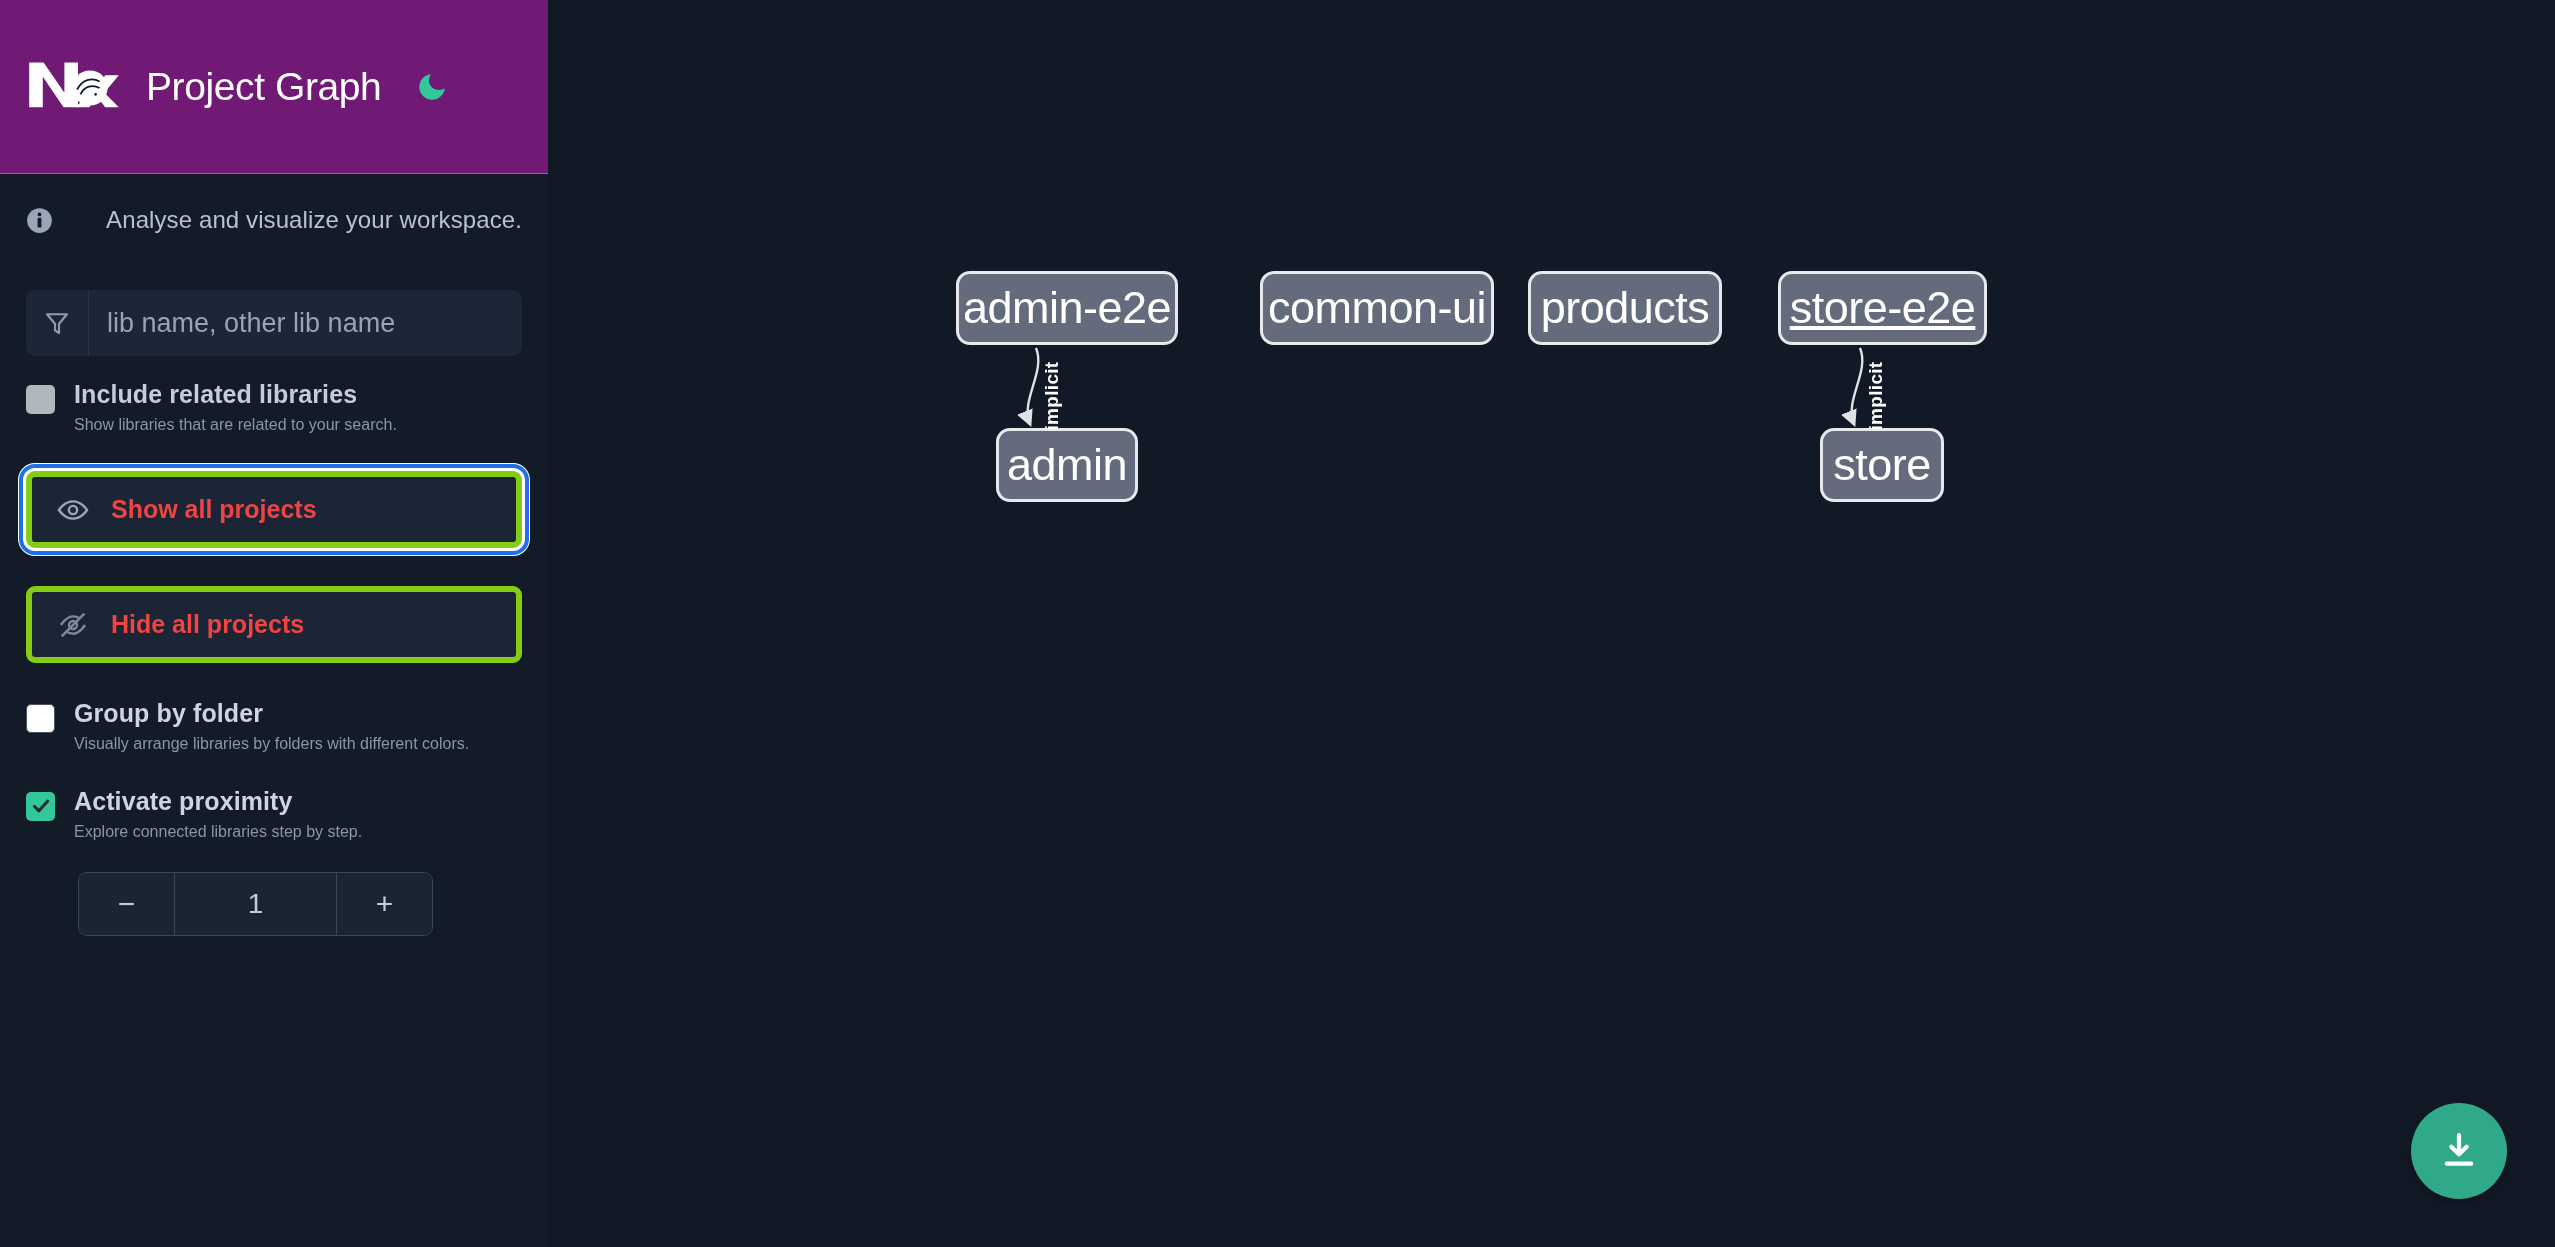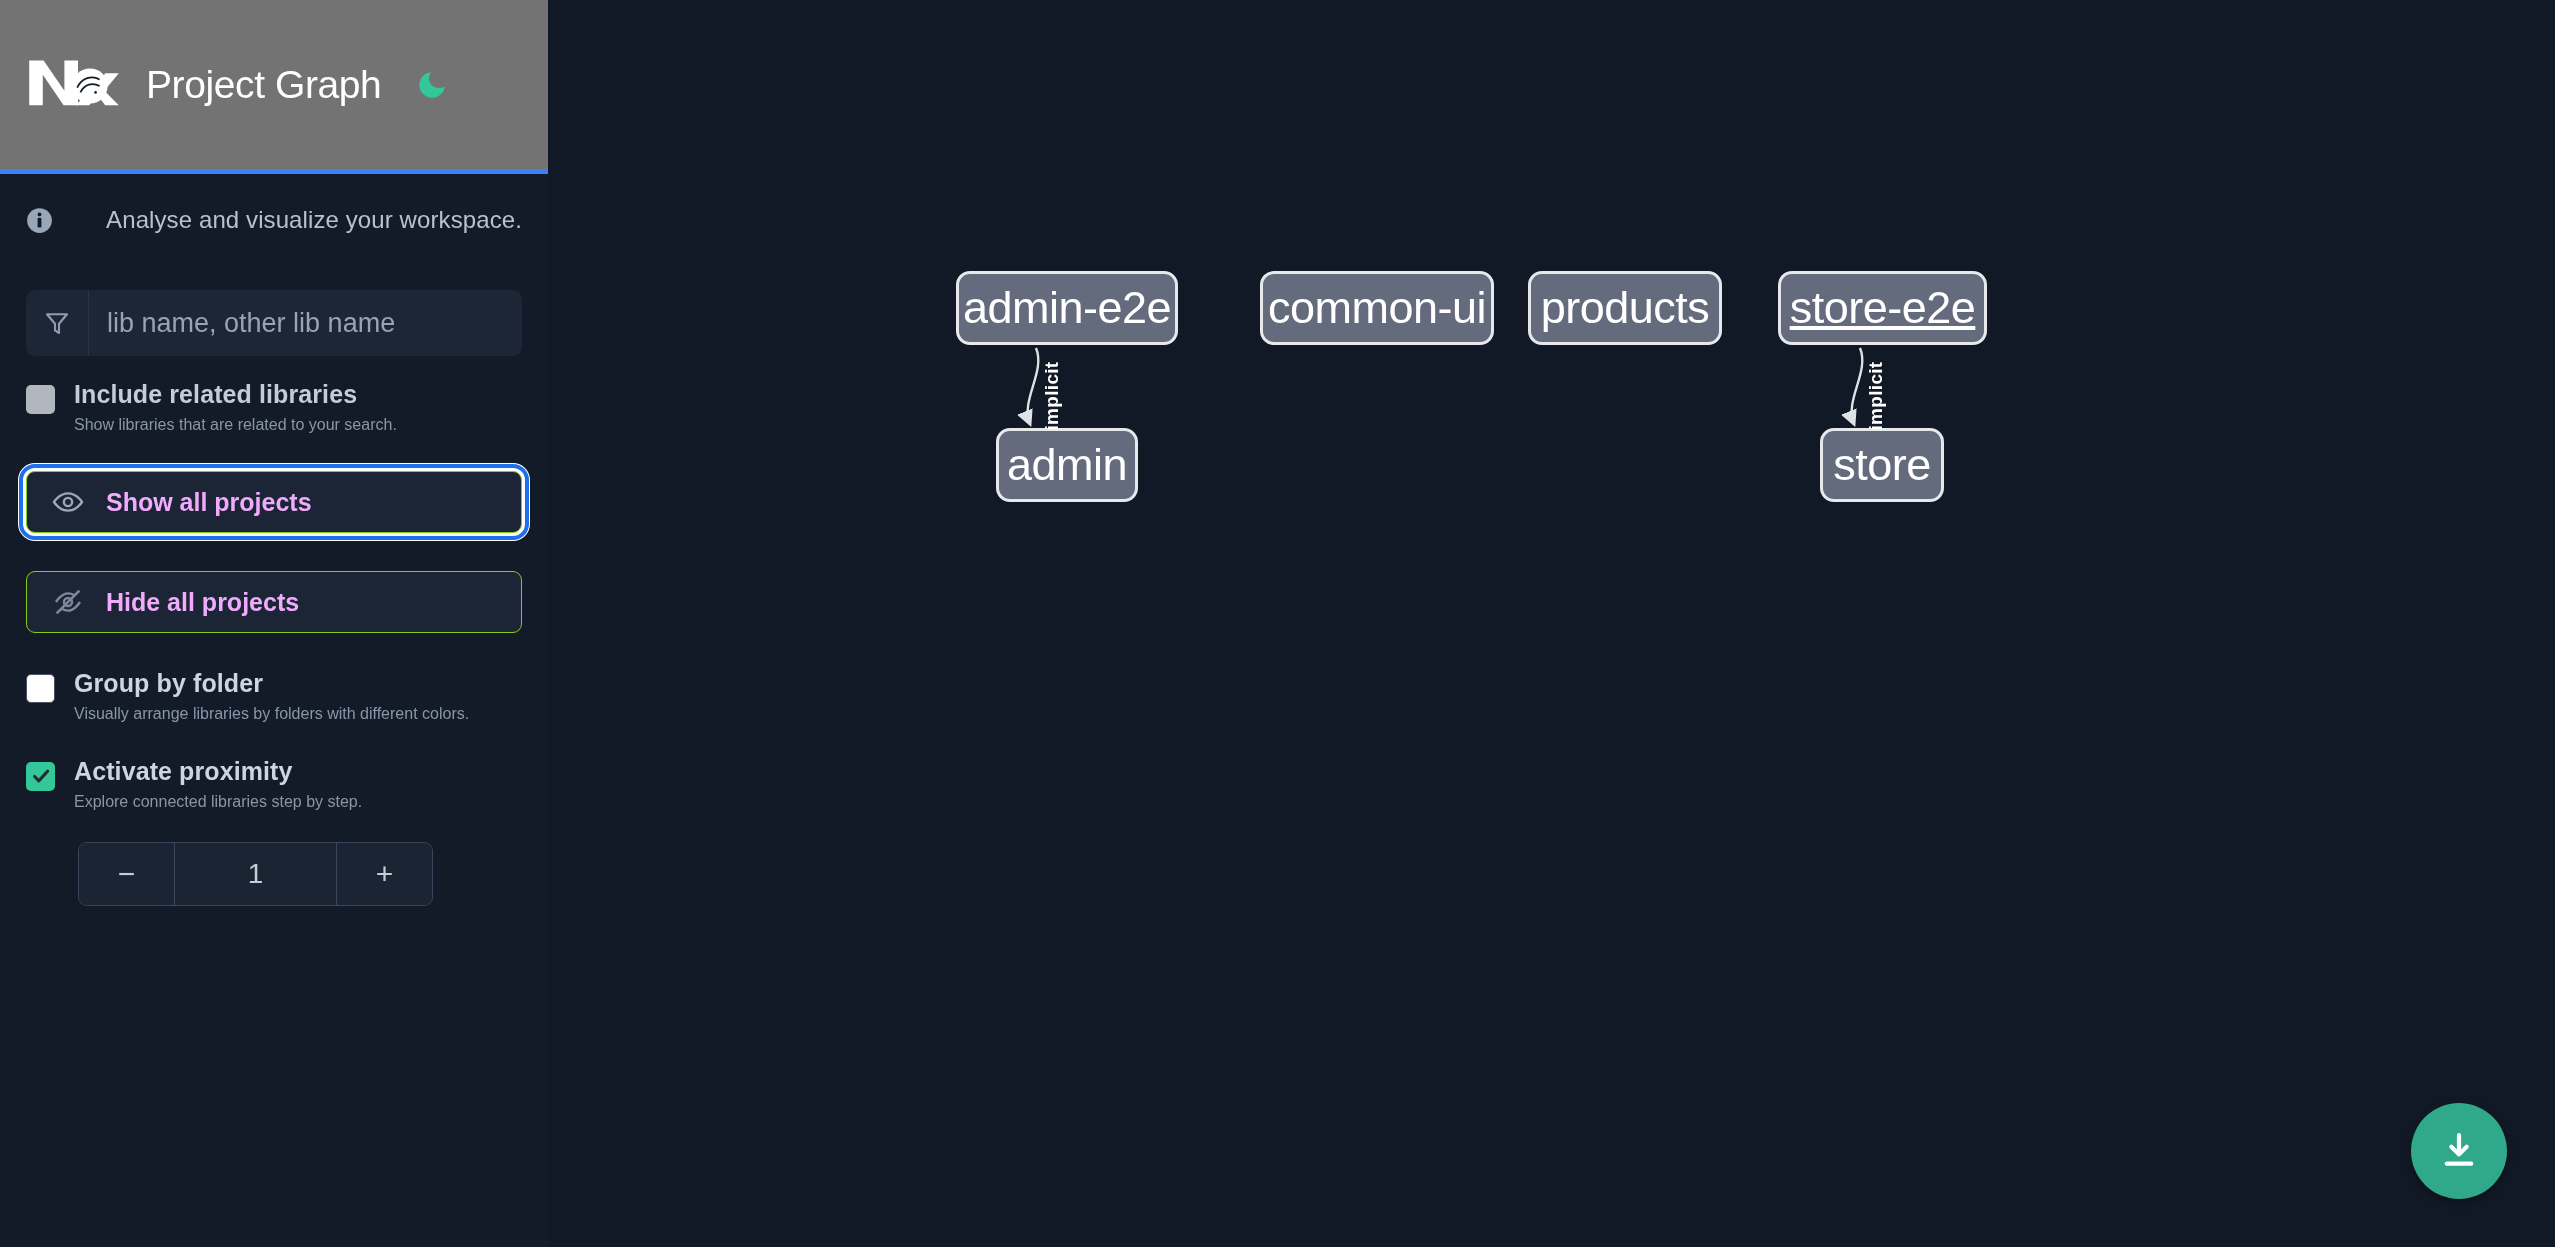--- a/index.html
+++ b/index.html
@@ -16,22 +16,22 @@
     position: relative;
     width: 548px; height: 1247px;
     background: #141b28;
     flex: 0 0 548px;
     overflow: hidden;
   }
   .sb-header {
     height: 174px;
     display: flex; align-items: center;
     padding-left: 26px;
-    border-bottom: 5px solid #3b82f6;
-    background: #737373;
+    border-bottom: 1px solid #3b82f6;
+    background: #701a75;
   }
   .nx-logo { width: 96px; height: 62px; flex: 0 0 96px; }
   .app-title {
     color: #ffffff;
     font-size: 39px;
     font-weight: 400;
     letter-spacing: -0.4px;
     margin-left: 24px;
     white-space: nowrap;
   }
@@ -83,27 +83,27 @@
   .opt-desc { font-size: 16px; color: #8896a8; line-height: 1.27; margin-top: 6px; }
 
   .cbox { width: 29px; height: 29px; border-radius: 5px; display: block; cursor: pointer; }
   .cbox.gray { background: #b2b7bd; }
   .cbox.white { background: #ffffff; border: 1px solid #4b5563; }
   .cbox.green { background: #34c79a; display: flex; align-items: center; justify-content: center; }
   .cbox.green svg { width: 22px; height: 22px; }
 
   .btn-row { margin-top: 36px; }
   .sb-btn {
-    width: 100%; height: 62px;
+    width: 100%; height: 77px;
     display: flex; align-items: center;
     gap: 22px; padding-left: 25px;
     background: #1c2535;
-    border: 1px solid #84cc16;
+    border: 6px solid #84cc16;
     border-radius: 9px;
-    color: #f0abfc;
+    color: #ef4444;
     font-family: "Liberation Sans", sans-serif;
     font-size: 25px; font-weight: bold;
     cursor: pointer; text-align: left;
   }
   .sb-btn.focused {
     outline: 4px solid #1f6feb;
     outline-offset: 3px;
     box-shadow: 0 0 0 8px #ffffff;
   }
   .sb-btn + .sb-btn { margin-top: 38px; }

